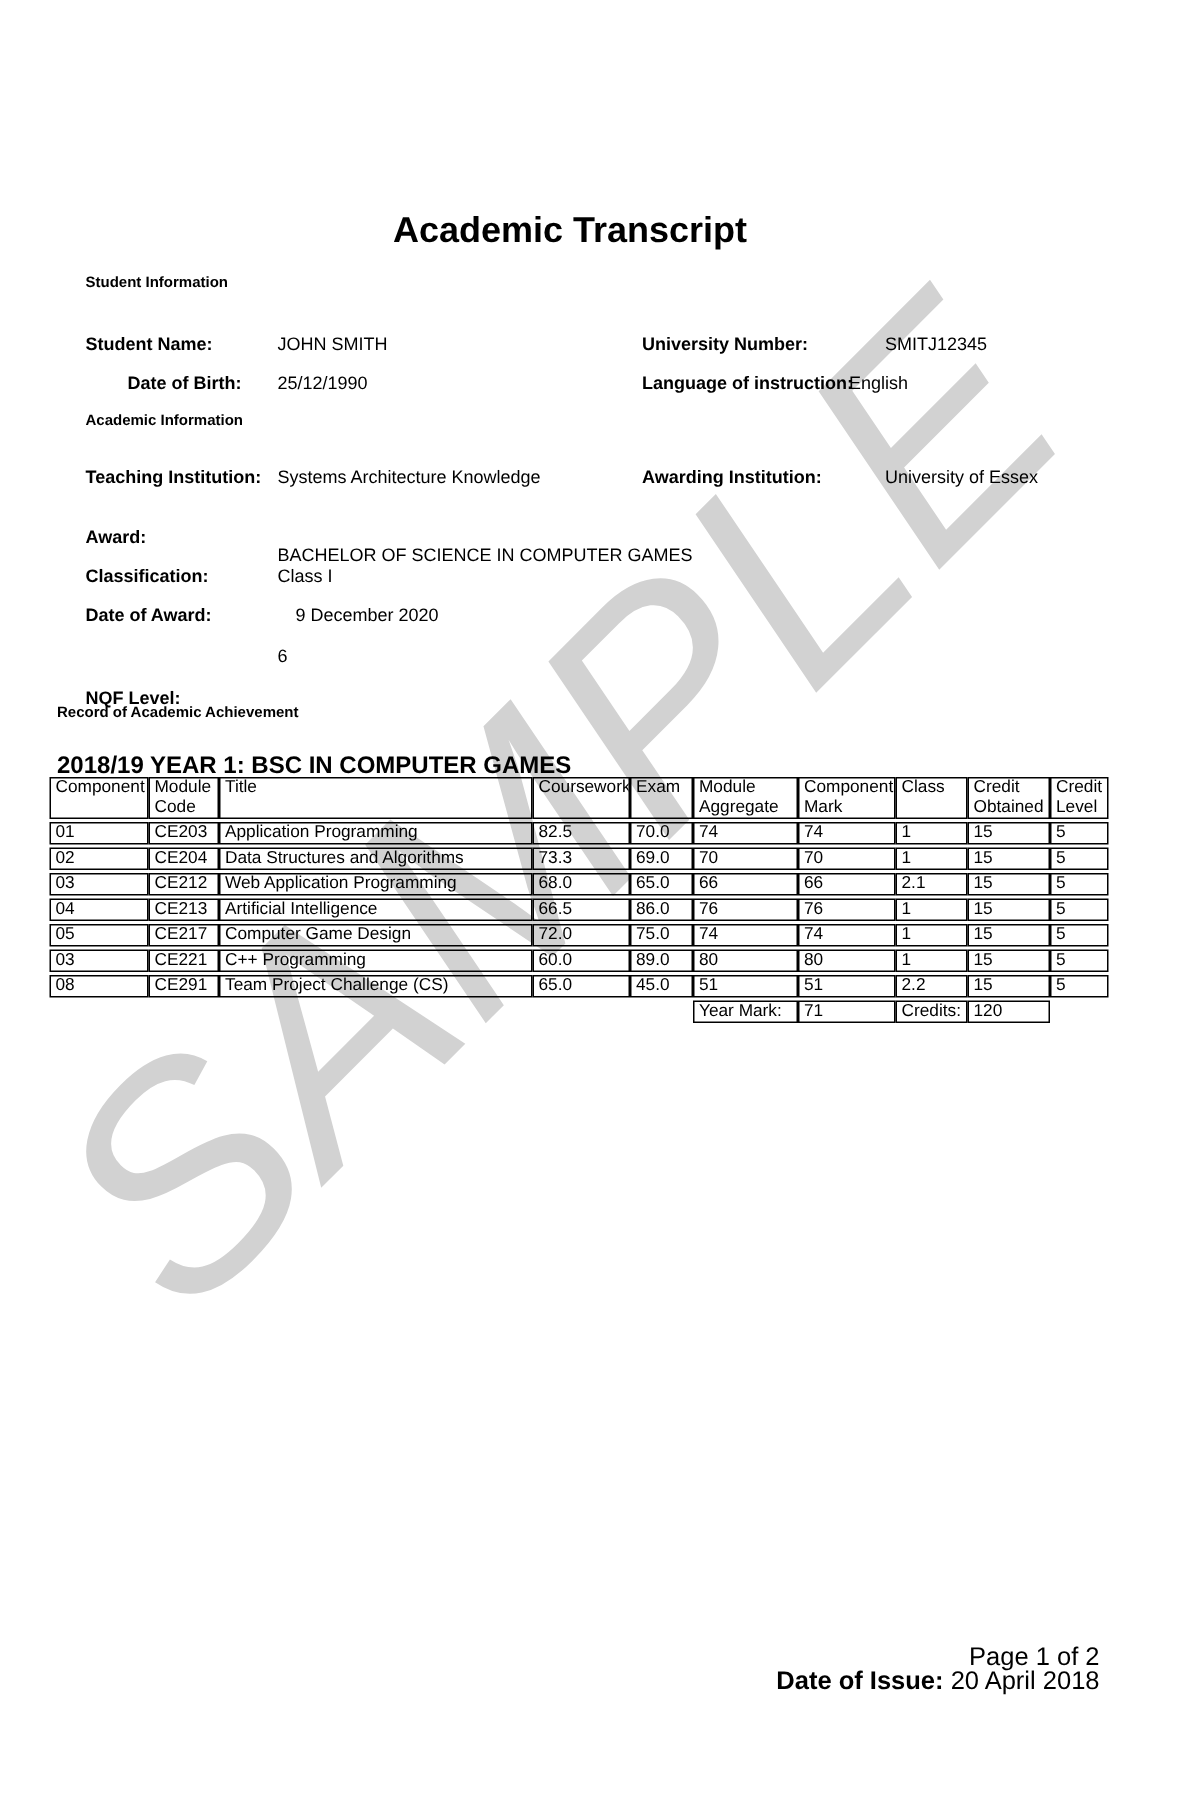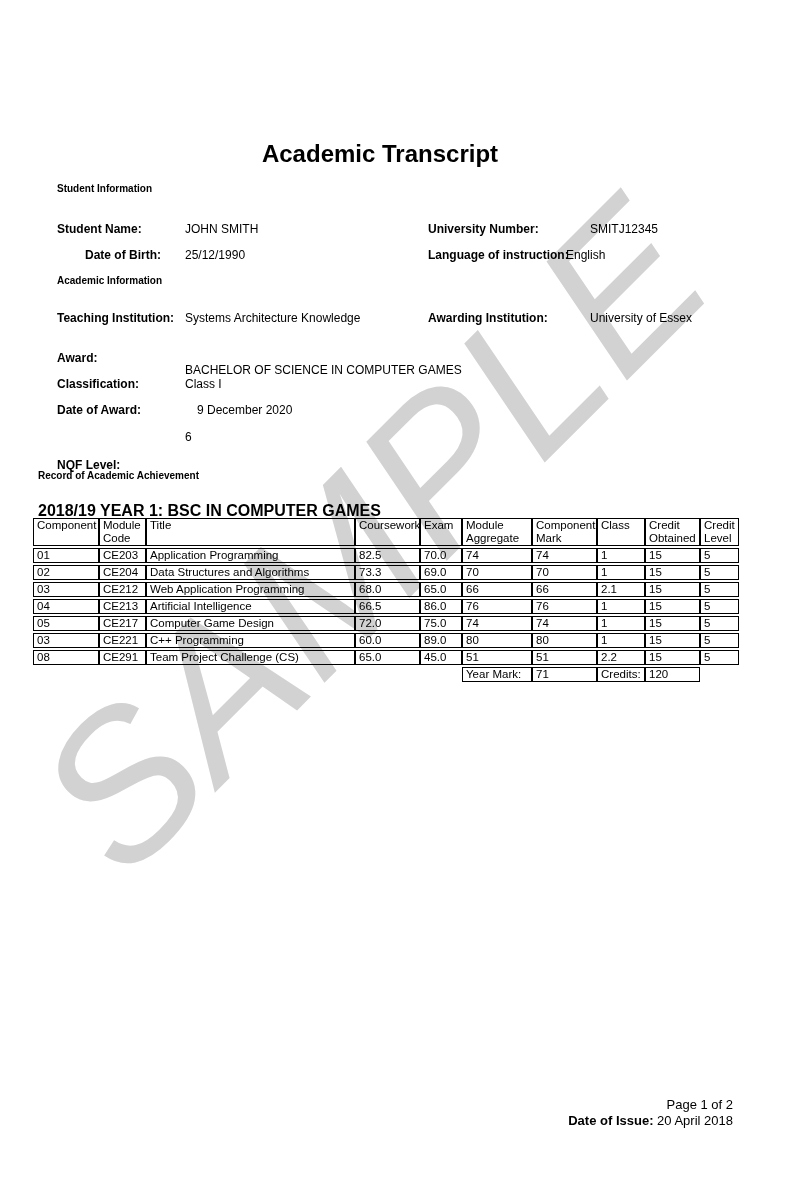--- a/index.html
+++ b/index.html
@@ -63,21 +63,21 @@
     line-height: 13px;
     overflow: hidden;
   }
   thead th { height: 28px; }
   tbody td { height: 15px; white-space: nowrap; }
   td.blank { border: none; }
   .footer {
     position: absolute;
     right: 67px; top: 1097px;
     text-align: right;
-    font-size: 13px;
+    font-size: 17px;
     line-height: 16px;
   }
   .footer .bold { font-weight: bold; }
 </style>
 </head>
 <body>
 
 <div class="watermark" style="color: rgb(210, 210, 210);">SAMPLE</div>
 
 <div class="content">

